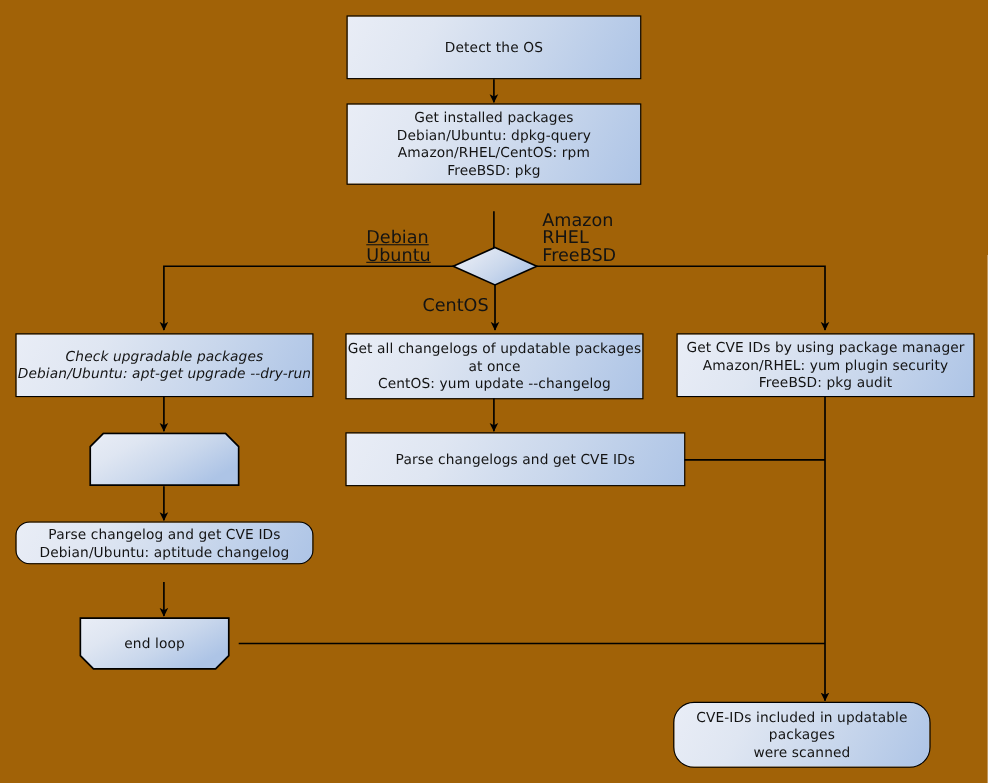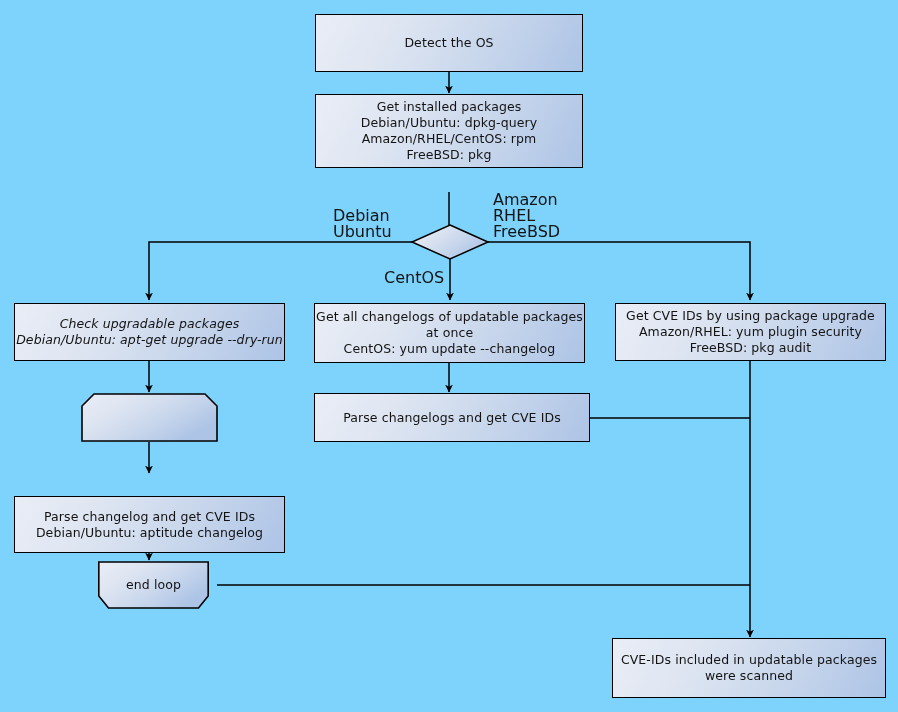--- a/index.html
+++ b/index.html
@@ -10,21 +10,21 @@
   }
   body {
     font-family: "DejaVu Sans", "Liberation Sans", sans-serif;
     color: #1a1a1a;
   }
   #canvas {
     position: relative;
     width: 898px;
     height: 712px;
     overflow: hidden;
-    background: #7dd3fc;
+    background: #a16207;
   }
   #edges {
     position: absolute;
     left: 0;
     top: 0;
     width: 898px;
     height: 712px;
     pointer-events: none;
   }
   .node {
@@ -134,53 +134,53 @@
     <span>Check upgradable packages
 Debian/Ubuntu: apt-get upgrade --dry-run</span>
   </div>
 
   <div class="node loop" style="left:81px; top:393px; width:137px; height:49px;">
     <svg class="loop-shape" viewBox="0 0 137 49" preserveAspectRatio="none">
       <polygon points="13,1 124,1 136,13 136,48 1,48 1,13" fill="url(#shapeGrad)" stroke="#000000" stroke-width="1.6" vector-effect="non-scaling-stroke"></polygon>
     </svg>
   </div>
 
-  <div class="node box" style="left:14px; top:496px; width:271px; height:57px;">
+  <div class="node box" style="left:14px; top:474px; width:271px; height:39px;border-radius:13px;">
     <span>Parse changelog and get  CVE IDs
 Debian/Ubuntu: aptitude changelog</span>
   </div>
 
-  <div class="node loop" style="left:98px; top:561px; width:111px; height:48px;">
+  <div class="node loop" style="left:72px; top:561px; width:137px; height:48px;">
     <svg class="loop-shape" viewBox="0 0 137 48" preserveAspectRatio="none">
       <polygon points="1,1 136,1 136,35 124,47 13,47 1,35" fill="url(#shapeGrad)" stroke="#000000" stroke-width="1.6" vector-effect="non-scaling-stroke"></polygon>
     </svg>
     <span class="loop-label">end loop</span>
   </div>
 
   <div class="node box" style="left:314px; top:303px; width:271px; height:60px;">
     <span>Get all changelogs of updatable packages at once
 CentOS: yum update --changelog</span>
   </div>
 
-  <div class="node box" style="left:314px; top:393px; width:276px; height:49px;">
+  <div class="node box" style="left:314px; top:393px; width:309px; height:49px;">
     <span>Parse changelogs and get CVE IDs</span>
   </div>
 
   <div class="node box" style="left:615px; top:303px; width:271px; height:58px;">
-    <span>Get CVE IDs by using package upgrade
+    <span>Get CVE IDs by using package manager
 Amazon/RHEL: yum plugin security
 FreeBSD: pkg audit</span>
   </div>
 
-  <div class="node box" style="left:612px; top:638px; width:274px; height:60px;">
+  <div class="node box" style="left:612px; top:638px; width:234px; height:60px;border-radius:19px;">
     <span>CVE-IDs included in updatable packages
 were scanned</span>
   </div>
 
-  <div class="edge-label" style="left:333px; top:208px; width:78px; text-align:left;">Debian
+  <div class="edge-label" style="left:333px; top:208px; width:78px; text-align:left;text-decoration:underline;">Debian
 Ubuntu</div>
 
   <div class="edge-label" style="left:493px; top:192px; width:90px; text-align:left;">Amazon
 RHEL
 FreeBSD</div>
 
   <div class="edge-label" style="left:384px; top:270px; width:60px; text-align:center;">CentOS</div>
 
 </div>
 

